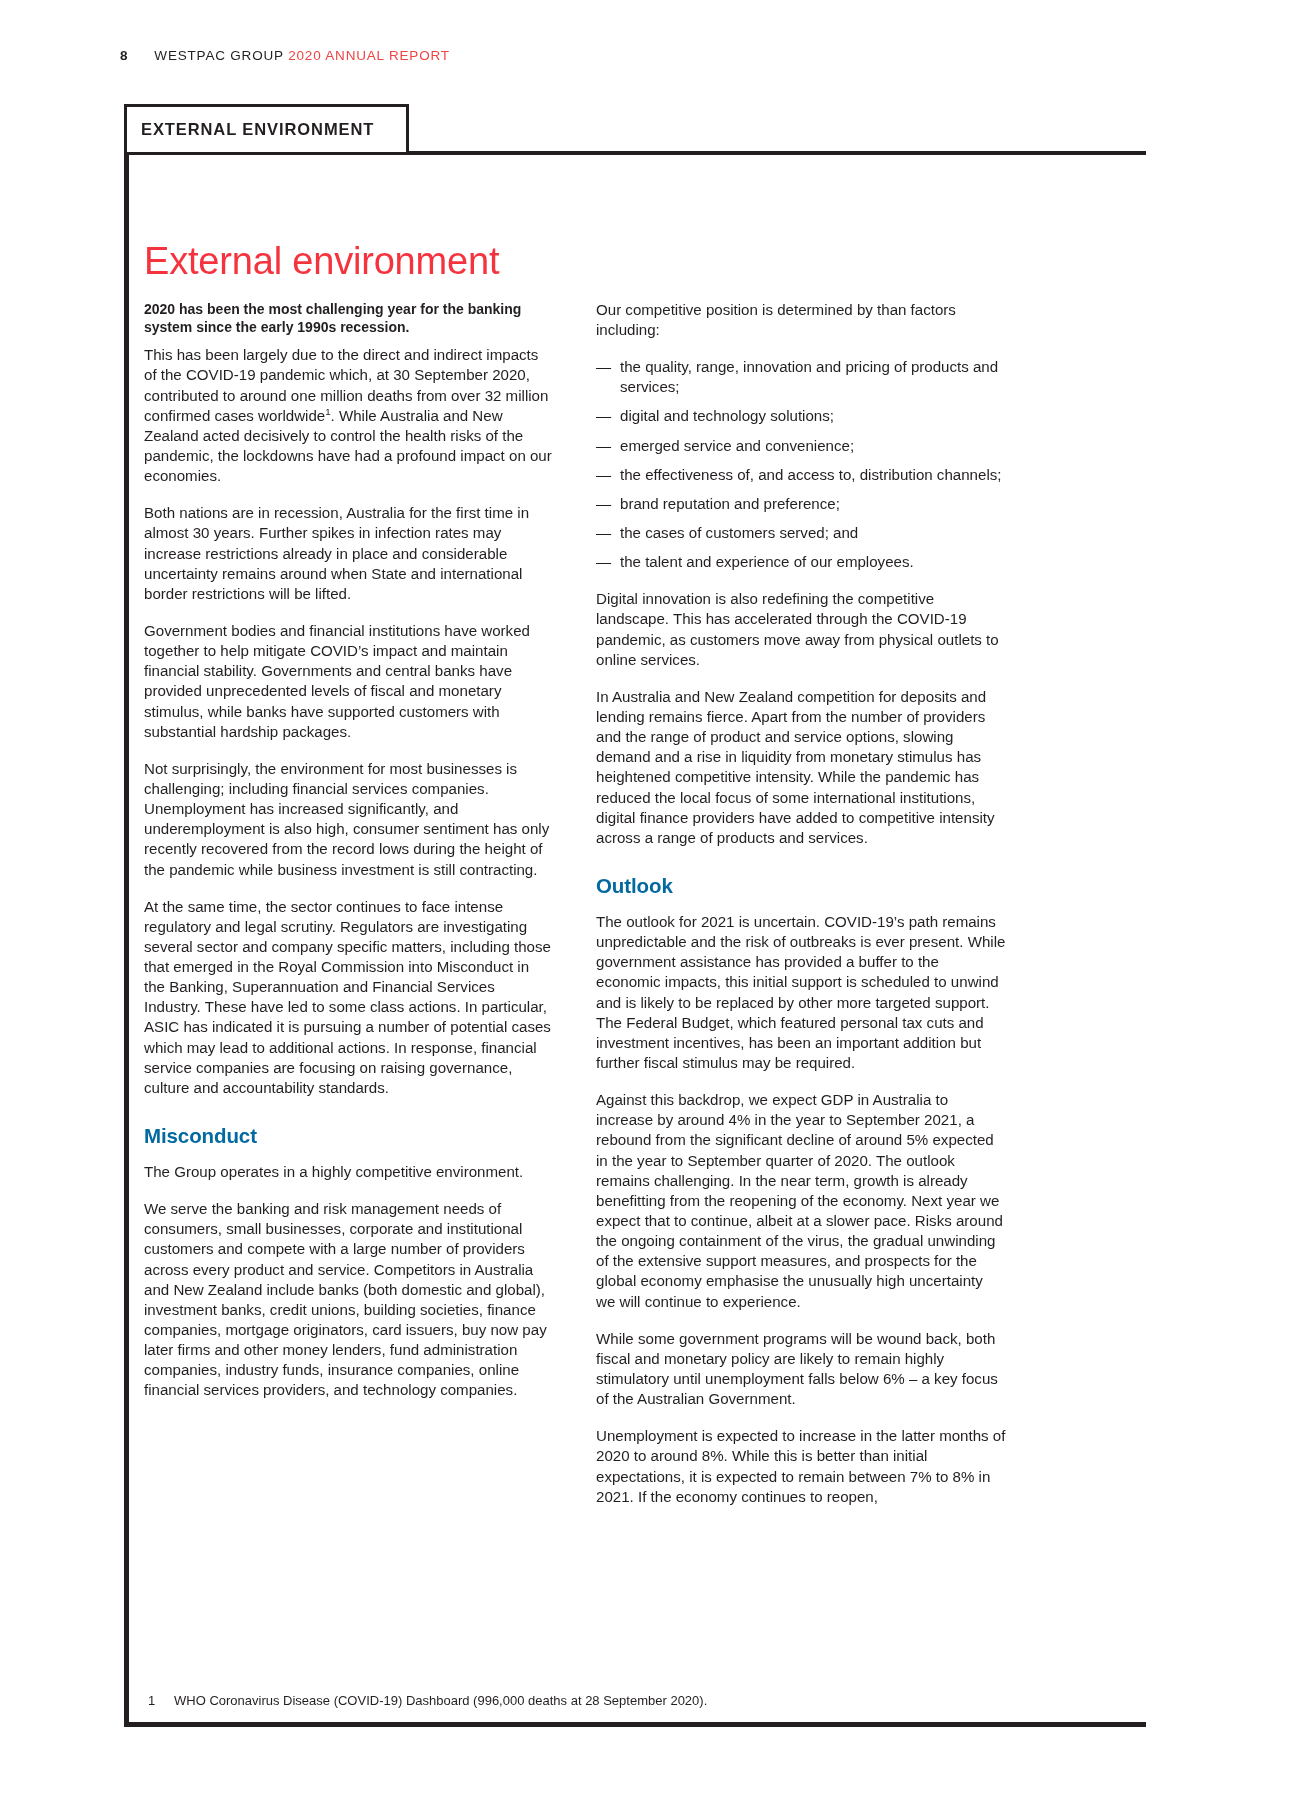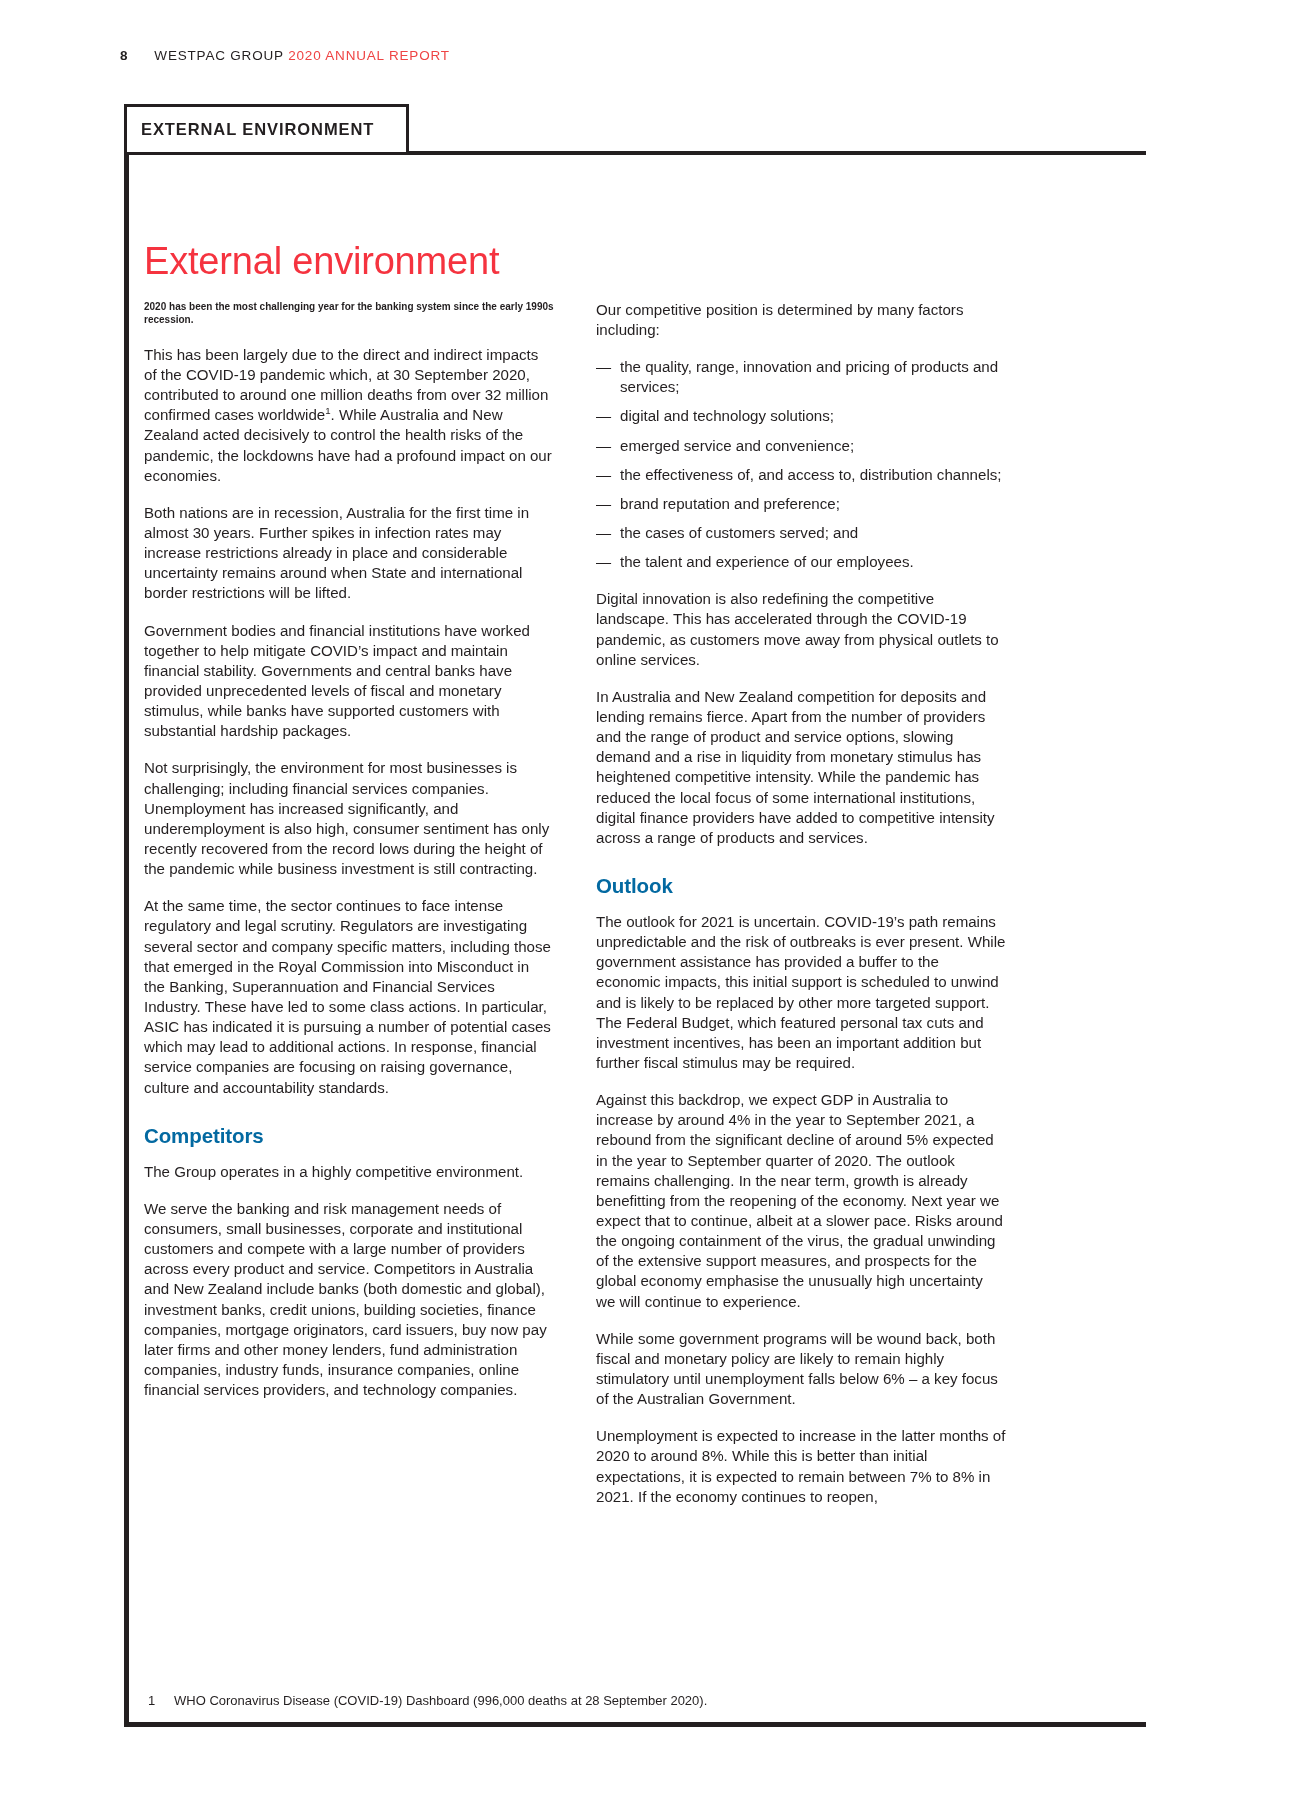--- a/index.html
+++ b/index.html
@@ -117,22 +117,22 @@
   .col-right { left: 452px; }
 
   p, .lead, li {
     font-size: 15.1px;
     line-height: 1.335;
     margin: 0 0 17px 0;
     color: #231f20;
   }
   .lead {
     font-weight: bold;
-    font-size: 10px;
-    margin-bottom: 19px;
+    font-size: 14px;
+    margin-bottom: 9px;
     line-height: 1.3;
   }
   h2.subhead {
     font-size: 20.5px;
     font-weight: bold;
     margin: 26px 0 14px 0;
     color: #0369a1;
     letter-spacing: -0.005em;
   }
   .col-right h2.subhead:first-child { margin-top: 0; }
@@ -199,27 +199,27 @@
     <div class="col col-left">
       <p class="lead">2020 has been the most challenging year for the banking system since the early 1990s recession.</p>
 
       <p><span>This has been largely due to the direct and indirect impacts of the COVID-19 pandemic which, at 30 September 2020, contributed to around one million deaths from over 32 million confirmed cases worldwide</span><sup>1</sup><span>. While Australia and New Zealand acted decisively to control the health risks of the pandemic, the lockdowns have had a profound impact on our economies.</span></p>
 
       <p>Both nations are in recession, Australia for the first time in almost 30 years. Further spikes in infection rates may increase restrictions already in place and considerable uncertainty remains around when State and international border restrictions will be lifted.</p>
       <p>Government bodies and financial institutions have worked together to help mitigate COVID’s impact and maintain financial stability. Governments and central banks have provided unprecedented levels of fiscal and monetary stimulus, while banks have supported customers with substantial hardship packages.</p>
       <p>Not surprisingly, the environment for most businesses is challenging; including financial services companies. Unemployment has increased significantly, and underemployment is also high, consumer sentiment has only recently recovered from the record lows during the height of the pandemic while business investment is still contracting.</p>
       <p>At the same time, the sector continues to face intense regulatory and legal scrutiny. Regulators are investigating several sector and company specific matters, including those that emerged in the Royal Commission into Misconduct in the Banking, Superannuation and Financial Services Industry. These have led to some class actions. In particular, ASIC has indicated it is pursuing a number of potential cases which may lead to additional actions. In response, financial service companies are focusing on raising governance, culture and accountability standards.</p>
 
-      <h2 class="subhead">Competitors</h2>
+      <h2 class="subhead">Misconduct</h2>
       <p>The Group operates in a highly competitive environment.</p>
       <p>We serve the banking and risk management needs of consumers, small businesses, corporate and institutional customers and compete with a large number of providers across every product and service. Competitors in Australia and New Zealand include banks (both domestic and global), investment banks, credit unions, building societies, finance companies, mortgage originators, card issuers, buy now pay later firms and other money lenders, fund administration companies, industry funds, insurance companies, online financial services providers, and technology companies.</p>
     </div>
 
     <div class="col col-right">
-      <p>Our competitive position is determined by many factors including:</p>
+      <p>Our competitive position is determined by than factors including:</p>
 
       <ul class="dashlist">
         <li><span class="dash">—</span><span>the quality, range, innovation and pricing of products and services;</span></li>
         <li><span class="dash">—</span><span>digital and technology solutions;</span></li>
         <li><span class="dash">—</span><span>emerged service and convenience;</span></li>
         <li><span class="dash">—</span><span>the effectiveness of, and access to, distribution channels;</span></li>
         <li><span class="dash">—</span><span>brand reputation and preference;</span></li>
         <li><span class="dash">—</span><span>the cases of customers served; and</span></li>
         <li><span class="dash">—</span><span>the talent and experience of our employees.</span></li>
       </ul>

